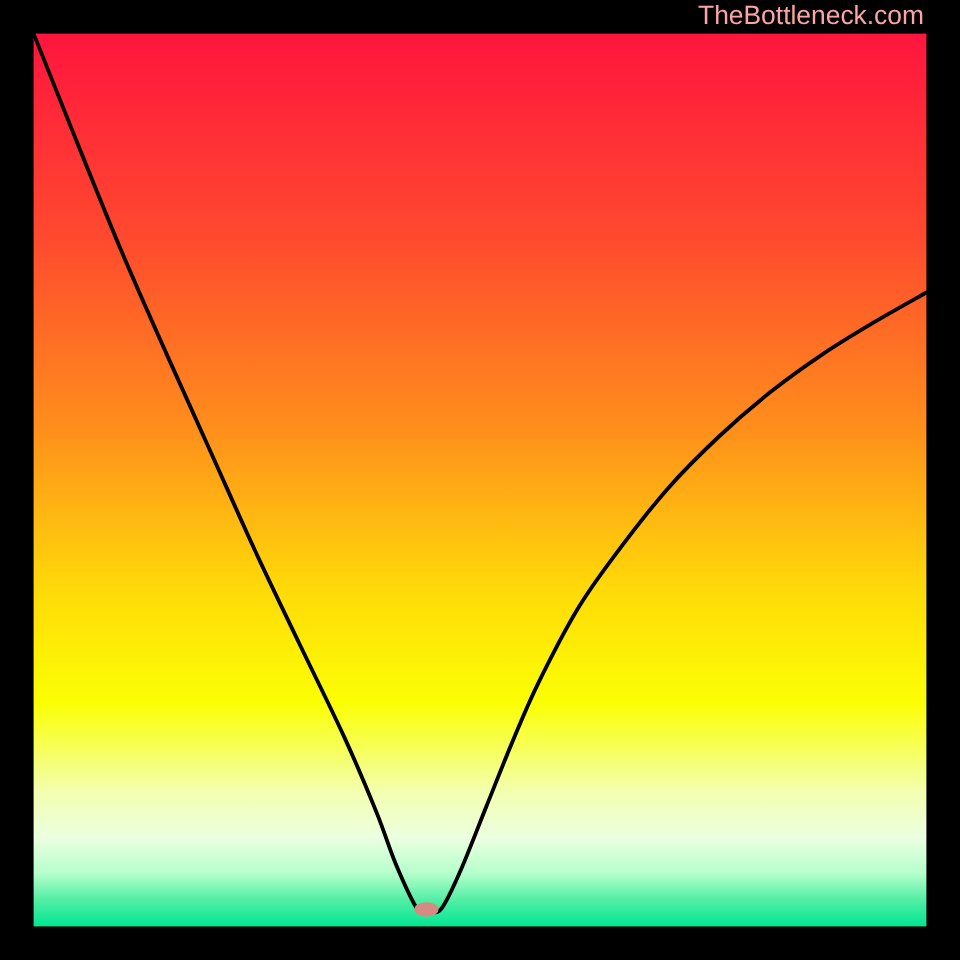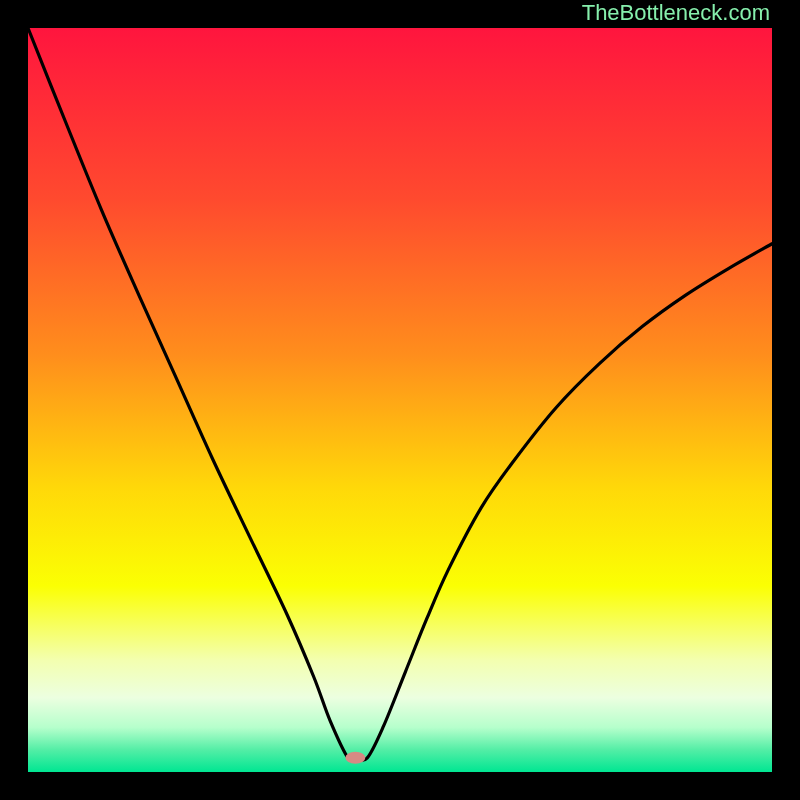--- a/index.html
+++ b/index.html
@@ -18,21 +18,21 @@
     width: 800px;
     height: 800px;
     background: #000000;
   }
   .plot-area {
     position: absolute;
     box-sizing: border-box;
   }
   .watermark {
     position: absolute;
-    color: #86efac;
+    color: #fca5a5;
     font-size: 22px;
     font-weight: 500;
   }
   svg.curve {
     position: absolute;
     top: 0;
     left: 0;
     width: 100%;
     height: 100%;
     overflow: visible;

